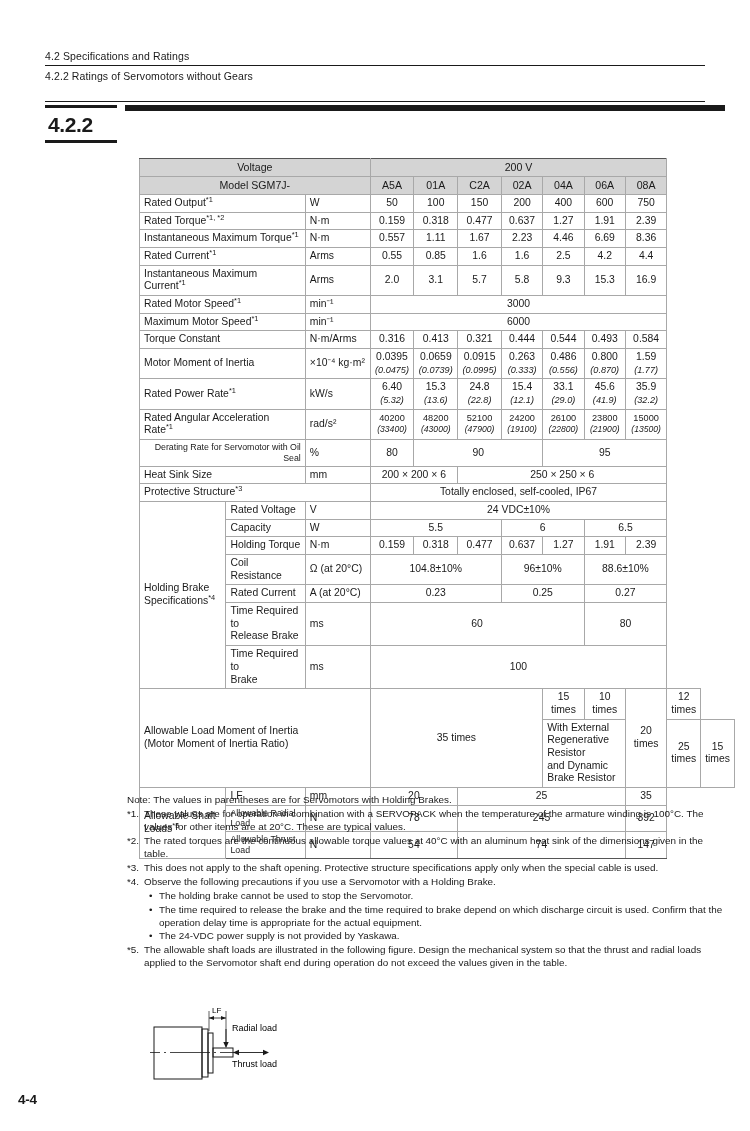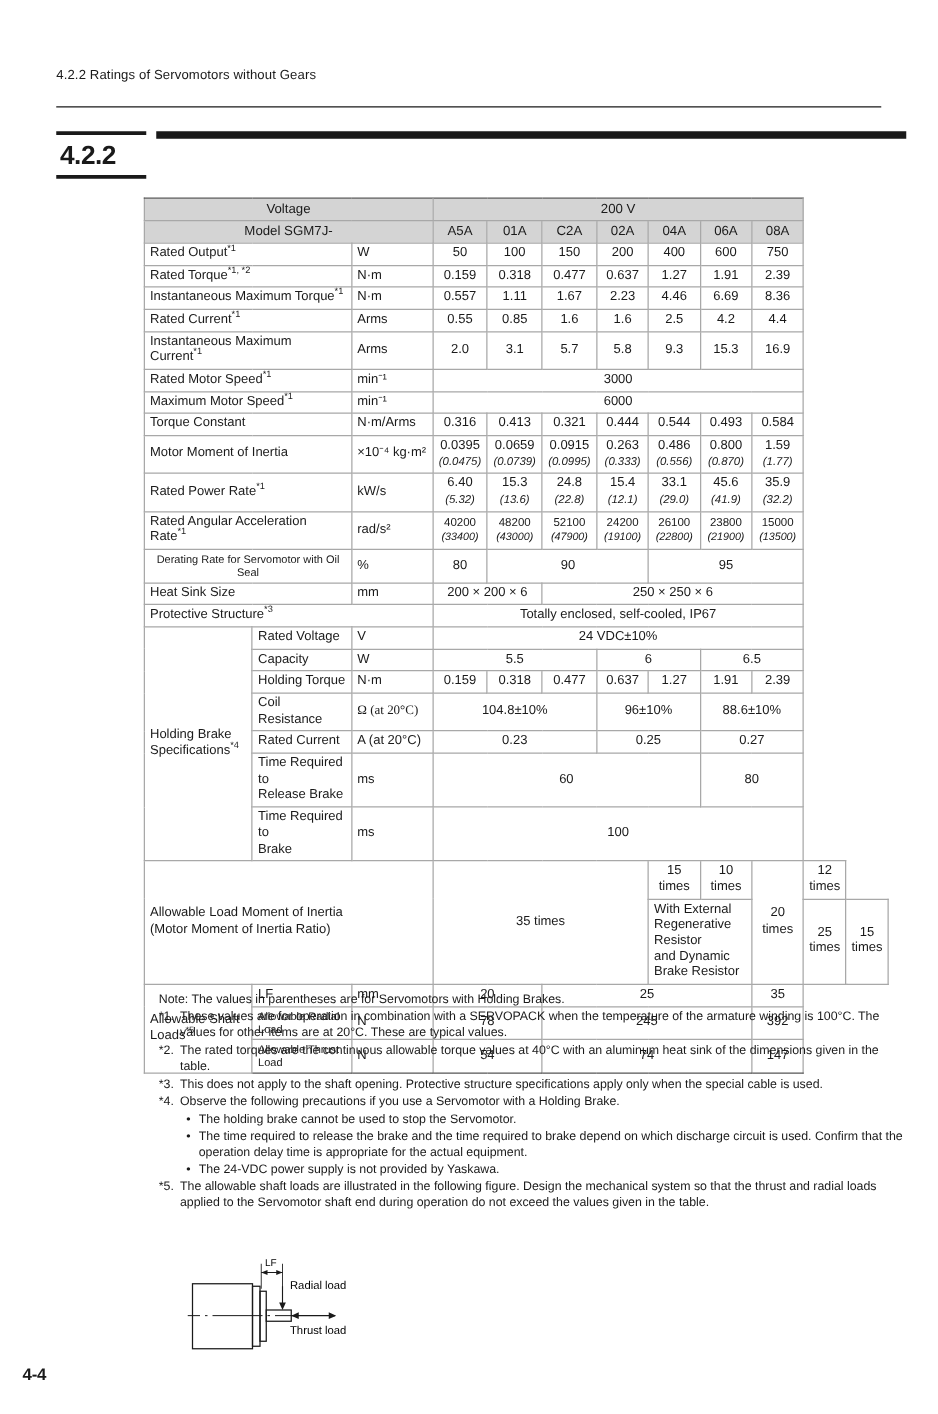--- a/index.html
+++ b/index.html
@@ -27,46 +27,46 @@
   .bar-top { height: 3px; background: #1a1a1a; }
   .bar-bot { height: 3px; background: #1a1a1a; }
   .sec-num { font-size: 21px; font-weight: bold; padding: 5px 0 3px 3px; letter-spacing: -0.4px; }
   .sec-title { font-size: 21.5px; font-weight: bold; padding: 4px 0 4px 12px; letter-spacing: -0.1px; }
   .sec-title-box .bar-top { margin-left: 8px; }
   .sec-title-box .bar-bot { margin-left: 8px; }
 
   
   table.spec {
     position: absolute;
-    left: 115px; top: 158px;
+    left: 139px; top: 158px;
     width: 596px;
     border-collapse: collapse;
     font-size: 10.4px;
   }
   table.spec td, table.spec th {
     border: 0.9px solid #a8a8a8;
     padding: 2px 4px;
     vertical-align: middle;
     font-weight: normal;
     line-height: 1.22;
   }
   .hdr { background: #d4d4d4; text-align: center; font-size: 10.6px; padding: 3px 4px; }
   .hdr-out { border-top: 1.4px solid #555 !important; }
   .lbl { text-align: left; padding-left: 5px; font-size: 10.4px; margin-left: 24px; }
-  .lbl-sm { text-align: center; padding-left: 5px; font-size: 8.8px; }
+  .lbl-sm { text-align: right; padding-left: 5px; font-size: 8.8px; }
   .sub { text-align: left; padding-left: 5px; margin-top: 24px; }
   .unit { text-align: left; padding-left: 5px; }
   .v { text-align: center; }
   .v2 { text-align: center; line-height: 1.18; }
   .v2 .par { font-size: 9.1px; font-style: italic; }
   .small-num { font-size: 9.2px; }
   .small-num .par { font-size: 8.6px; }
   .rot { text-align: left; padding-left: 5px; }
   sup.fn { font-size: 7.4px; vertical-align: super; line-height: 0; }
-  .ohm { font-family: Liberation Serif, serif; margin-top: 48px; }
+  .ohm { font-family: Liberation Sans, sans-serif; margin-top: 48px; }
   .tbl-bot td { border-bottom: 1.4px solid #555 !important; }
 
   
   .notes { position: absolute; left: 127px; top: 793px; width: 600px; font-size: 9.9px; line-height: 1.32; }
   .note-row { display: flex; margin-bottom: 1px; }
   .note-mark { width: 17px; flex: none; }
   .note-txt { flex: 1; }
   .bullets { margin: 1px 0 1px 0; }
   .bullet-row { display: flex; padding-left: 22px; }
   .bullet-dot { width: 10px; flex: none; text-align: left; }
@@ -75,20 +75,21 @@
   
   .figure { position: absolute; left: 150px; top: 1003px; width: 290px; height: 100px; }
 
   
   .folio { position: absolute; left: 18px; top: 1092px; font-size: 13.5px; font-weight: bold; letter-spacing: -0.2px; }
 </style>
 </head>
 <body>
 
 <div class="page-head">
+  <div class="rh-line1 rh-rule-thin">4.2  Specifications and Ratings</div>
   <div class="rh-line2 rh-rule-thin">4.2.2  Ratings of Servomotors without Gears</div>
 </div>
 
 <div class="sec-wrap">
   <div class="sec-num-box">
     <div class="bar-top"></div>
     <div class="sec-num">4.2.2</div>
     <div class="bar-bot"></div>
   </div>
   <div class="sec-title-box">

